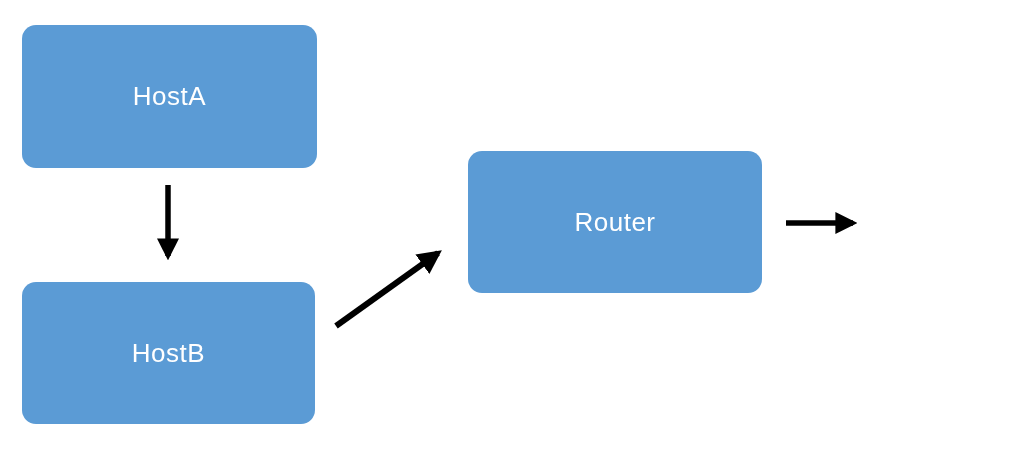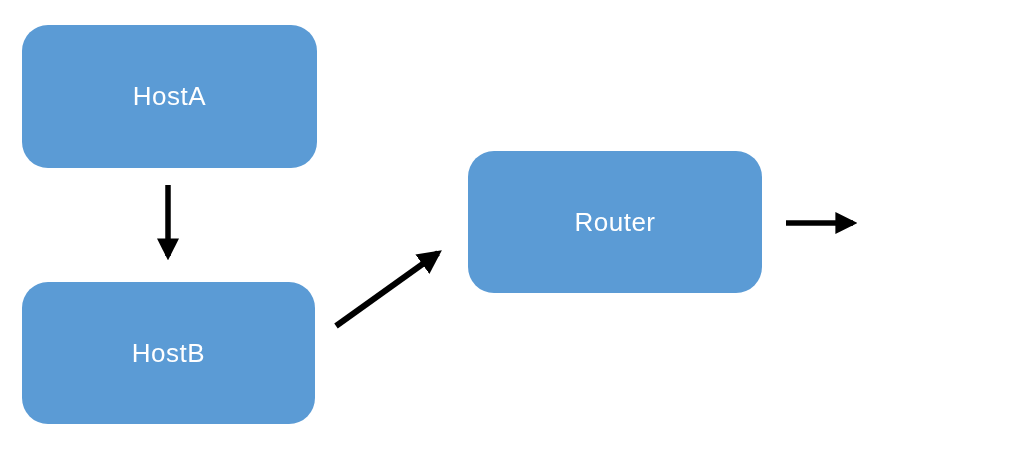--- a/index.html
+++ b/index.html
@@ -11,21 +11,21 @@
   .canvas {
     position: relative;
     width: 1024px;
     height: 465px;
     background: #ffffff;
     overflow: hidden;
   }
   .node {
     position: absolute;
     background: #5b9bd5;
-    border-radius: 26px;
+    border-radius: 14px;
     display: flex;
     align-items: center;
     justify-content: center;
   }
   .node-label {
     color: #ffffff;
     font-size: 26px;
     font-weight: 400;
     letter-spacing: 0.5px;
     user-select: none;

